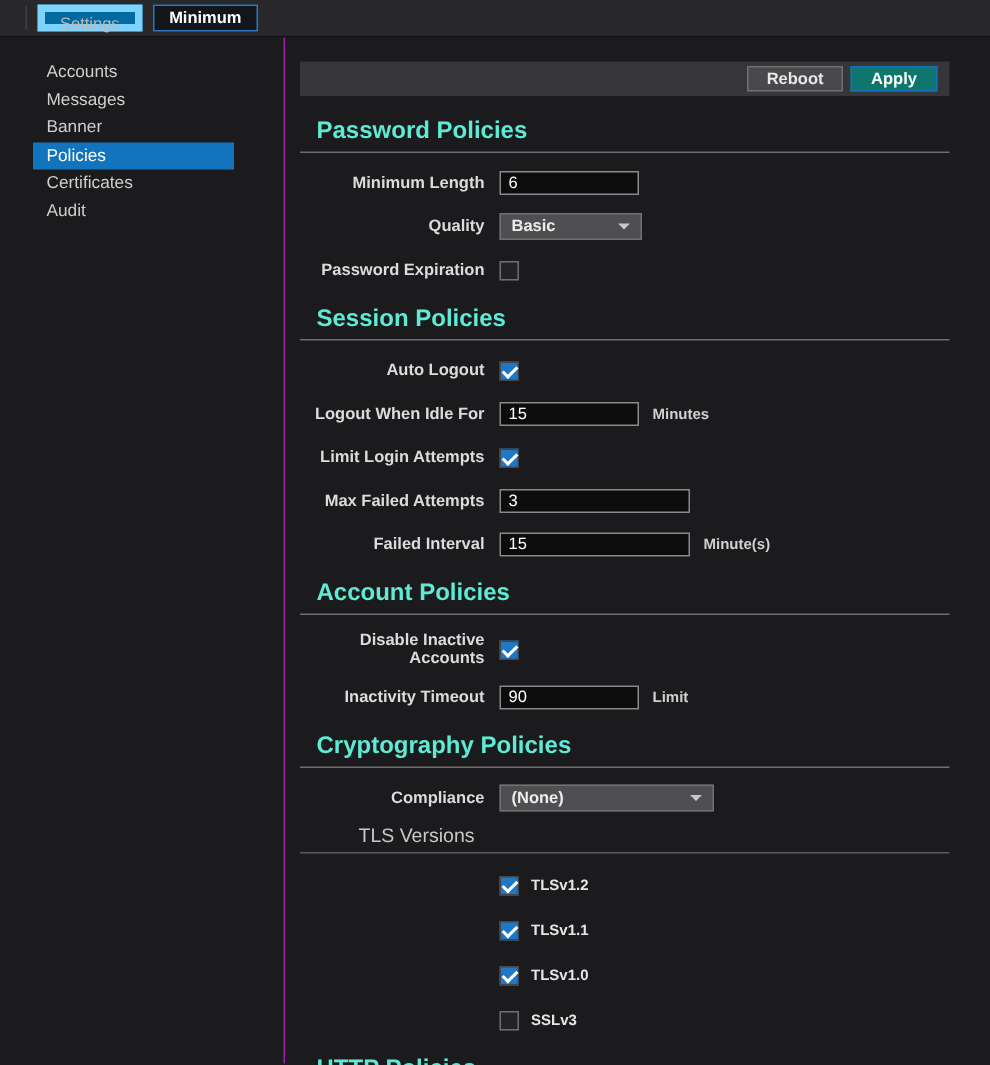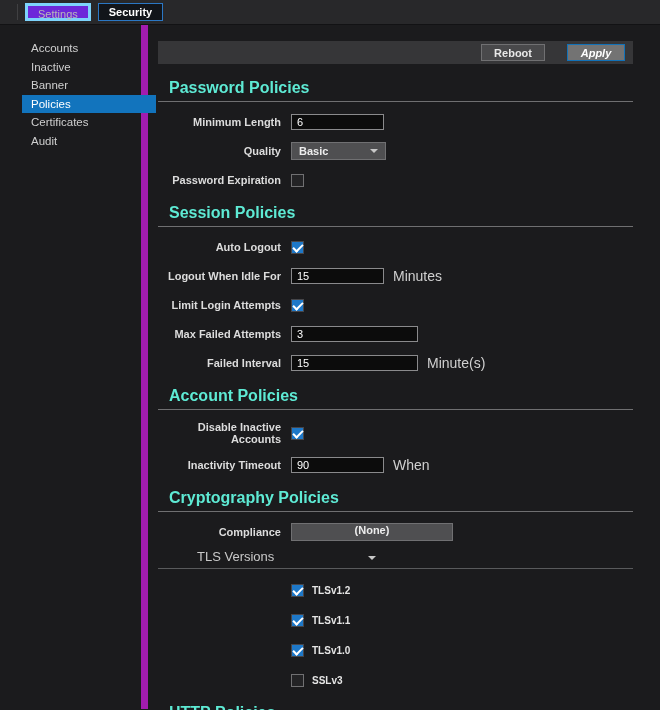--- a/index.html
+++ b/index.html
@@ -11,47 +11,47 @@
     color:#dcdcdc;
   }
   
   .topbar {
     height:25px; background:#28282a; border-bottom:1px solid #121214;
     display:flex; align-items:center;
   }
   .topbar-divider { width:1px; height:16px; background:#404042; margin-left:17px; }
   .tab {
     height:18px; line-height:16px; padding:0 10px; margin-left:7px;
-    font-size:11px; color:#b9b9b9; background:#6d28d9;
-    border:3px solid #7dd3fc; cursor:pointer;
+    font-size:11px; color:#b9b9b9; background:#0369a1;
+    border:5px solid #7dd3fc; cursor:pointer;
   }
   .tab.active {
     color:#ffffff; background:#12151a; border:1px solid #2b77c4; font-weight:bold;
   }
   
   .body-wrap { display:flex; height:684px; }
-  .sidebar { width:148px; flex-shrink:0; border-right:7px solid #a21caf; padding-top:14px; }
+  .sidebar { width:190px; flex-shrink:0; border-right:1px solid #a21caf; padding-top:14px; }
   .side-item {
     width:134px; margin:0 0 0 22px; height:18.5px; line-height:18.5px;
     padding-left:9px; font-size:11.5px; color:#cfcfcf; cursor:pointer;
     white-space:nowrap;
   }
   .side-item.active { background:#1274bd; color:#ffffff; }
   .main { flex:1; padding:16px 27px 0 10px; }
   
   .toolbar {
     height:23px; background:#363638; display:flex; justify-content:flex-end;
-    align-items:center; gap:22px; padding-right:8px;
+    align-items:center; gap:5px; padding-right:8px;
   }
   .btn {
     height:17px; min-width:58px; font-size:11px; font-weight:bold; padding:0 12px;
     border:1px solid #707072; background:#49494b; color:#e8e8e8;
     font-family:inherit; cursor:pointer; line-height:14px;
   }
-  .btn.primary { background:#737373; border-color:#1272b8; color:#ffffff;font-style:italic; }
+  .btn.primary { background:#0f766e; border-color:#1272b8; color:#ffffff; }
   
   .section-title {
     margin:15px 0 0 11px; font-size:16px; font-weight:bold; color:#5eead4;
   }
   .rule { border:none; border-top:1px solid #6f6f71; margin-top:4px; }
   .rule.sub { border-top:1px solid #595a5c; }
   .subheading {
     margin:8px 0 0 39px; font-size:13px; color:#c9c9c9;
   }
   
@@ -64,51 +64,51 @@
   .text-input {
     width:93px; height:16px; background:#0c0c0c; border:1px solid #8a8a8c;
     color:#ffffff; font-size:11px; padding:0 5px; font-family:inherit;
   }
   .text-input.wide { width:127px; }
   .select {
     width:95px; height:18px; background:#4f4f51; border:1px solid #707072;
     display:flex; align-items:center; justify-content:space-between;
     padding:0 7px; font-size:11px; color:#ededed; font-weight:bold; cursor:pointer;gap:20px;
   }
-  .select.wide { width:162px;flex-direction:column; }
+  .select.wide { width:143px; }
   .caret {
     width:0; height:0; border-left:4px solid transparent;
     border-right:4px solid transparent; border-top:4px solid #c8c8c8;
   }
   .checkbox {
     width:13px; height:13px; background:#232325; border:1px solid #707072;
     position:relative; cursor:pointer; flex-shrink:0;
   }
   .checkbox.checked { background:#1e78c8; border-color:#46464a; }
   .checkbox.checked::after {
     content:""; position:absolute; left:3px; top:0px; width:4px; height:8px;
     border:solid #ffffff; border-width:0 2px 2px 0; transform:rotate(45deg);
   }
-  .suffix { margin-left:9px; font-size:14px; font-weight:normal; color:#d0d0d0; }
+  .suffix { margin-left:9px; font-size:10px; font-weight:bold; color:#d0d0d0; }
   .cb-label { margin-left:8px; font-size:10px; font-weight:bold; color:#e6e6e6; }
   .cb-row { margin-top:12px; }
 </style>
 </head>
 <body>
 
 <div class="topbar">
   <div class="topbar-divider"></div>
   <div class="tab">Settings</div>
-  <div class="tab active">Security</div>
+  <div class="tab active">Minimum</div>
 </div>
 
 <div class="body-wrap">
   <div class="sidebar">
     <div class="side-item">Accounts</div>
-    <div class="side-item">Inactive</div>
+    <div class="side-item">Messages</div>
     <div class="side-item">Banner</div>
     <div class="side-item active">Policies</div>
     <div class="side-item">Certificates</div>
     <div class="side-item">Audit</div>
   </div>
 
   <div class="main">
 
     <div class="toolbar">
       <button class="btn">Reboot</button>
@@ -184,21 +184,21 @@
       <div class="row">
         <div class="row-label">Disable Inactive Accounts</div>
         <div class="control">
           <span class="checkbox checked"></span>
         </div>
       </div>
       <div class="row">
         <div class="row-label">Inactivity Timeout</div>
         <div class="control">
           <input class="text-input" type="text" value="90" style="">
-          <span class="suffix">When</span>
+          <span class="suffix">Limit</span>
         </div>
       </div>
     </div>
 
     <div>
       <div class="section-title">Cryptography Policies</div>
       <hr class="rule">
       <div class="row">
         <div class="row-label">Compliance</div>
         <div class="control">

